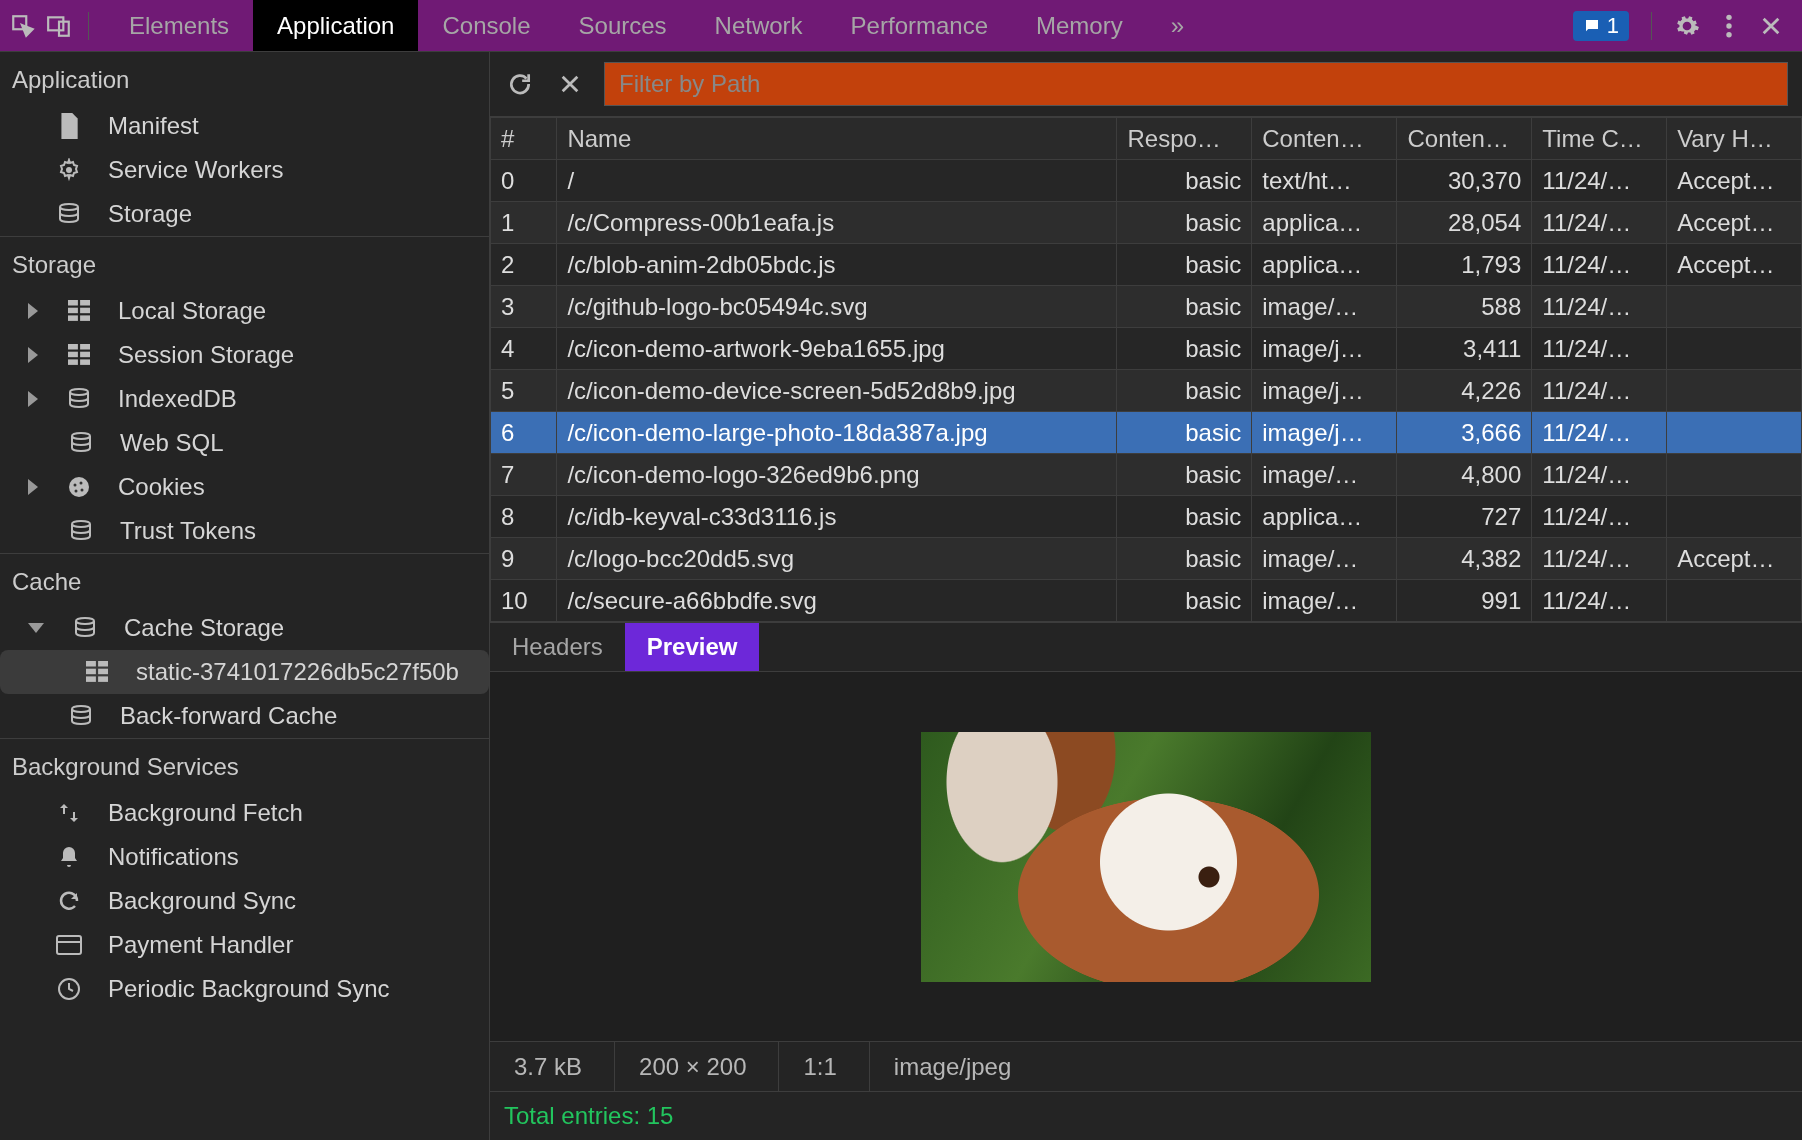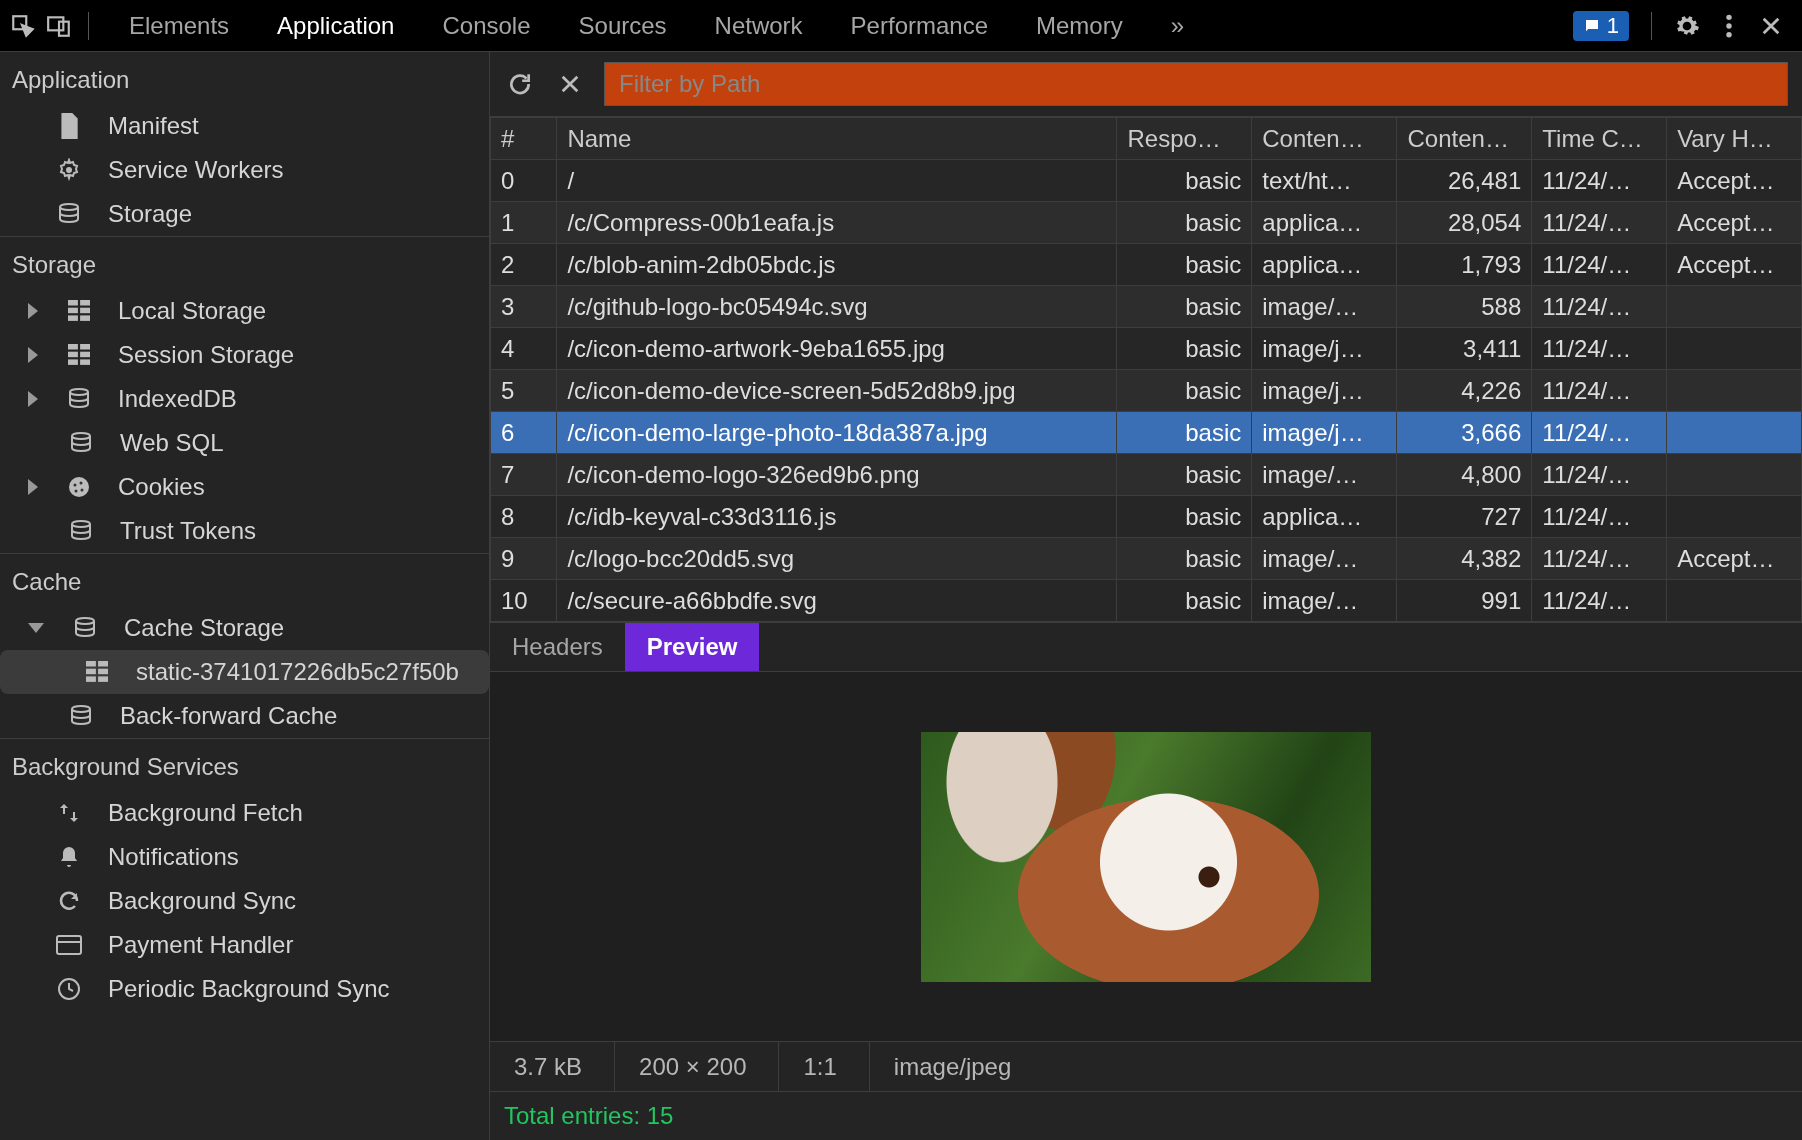--- a/index.html
+++ b/index.html
@@ -12,21 +12,21 @@
     font-size: 24px;
     overflow: hidden;
   }
 
   
   .topbar {
     height: 52px;
     display: flex;
     align-items: stretch;
     border-bottom: 1px solid #3d3d3d;
-    background: #000000;
+    background: #701a75;
   }
   .topbar .left-icons { display:flex; align-items:center; padding:0 10px; gap:10px; }
   .divider-v { width:1px; height:28px; background:#555; align-self:center; margin:0 6px; }
   .tabs { display:flex; align-items:stretch; flex:1; }
   .tab {
     padding: 0 24px;
     display:flex; align-items:center;
     color:#a6a6a6;
     cursor:pointer;
   }
@@ -445,21 +445,21 @@
             <th>Time C…</th>
             <th>Vary H…</th>
           </tr>
         </thead>
         <tbody id="cache-tbody">
             <tr>
               <td>0</td>
               <td>/</td>
               <td class="right">basic</td>
               <td>text/ht…</td>
-              <td class="right">26,481</td>
+              <td class="right">30,370</td>
               <td>11/24/…</td>
               <td>Accept…</td>
             </tr>
             <tr>
               <td>1</td>
               <td>/c/Compress-00b1eafa.js</td>
               <td class="right">basic</td>
               <td>applica…</td>
               <td class="right">28,054</td>
               <td>11/24/…</td>

